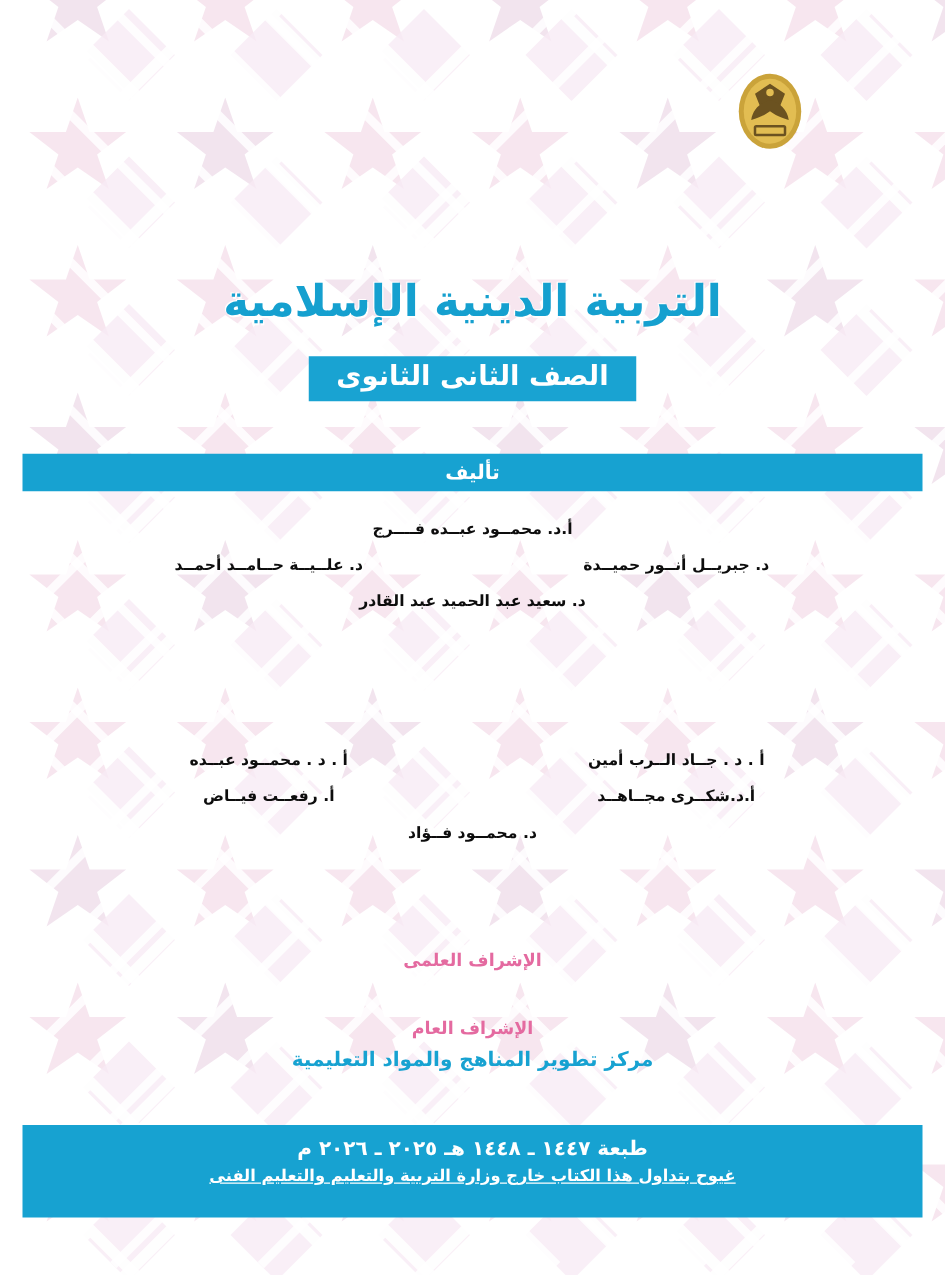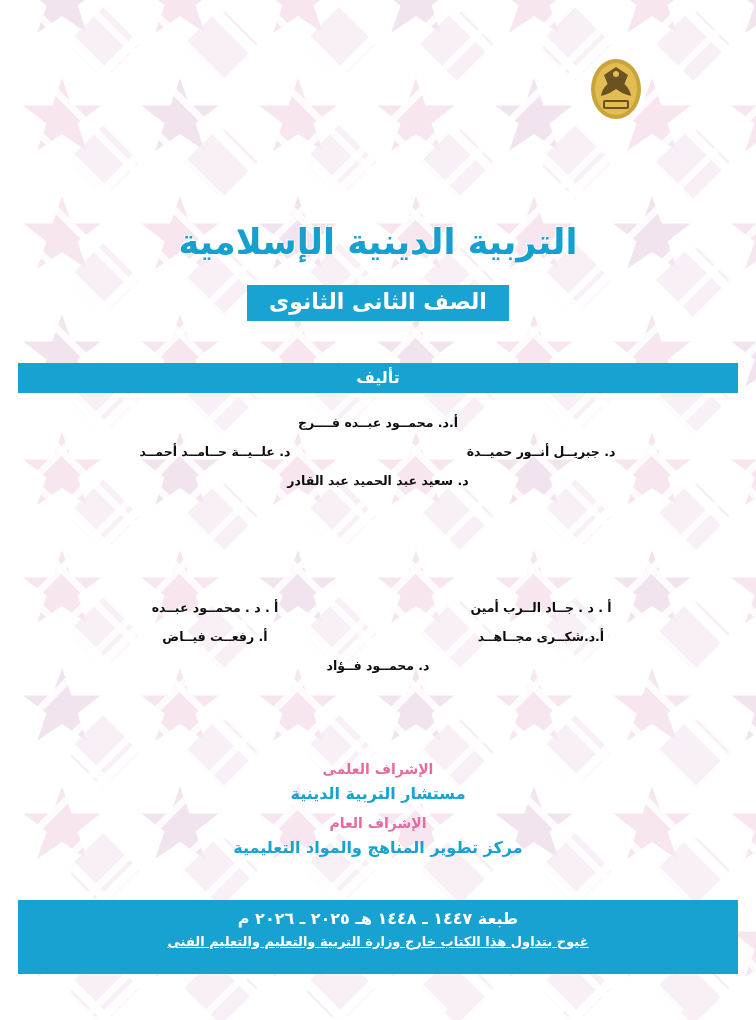--- a/index.html
+++ b/index.html
@@ -469,21 +469,20 @@
         <span class="name-cell">أ.د.شكــرى مجــاهــد</span>
         <span class="name-cell">أ. رفعــت فيــاض</span>
       </div>
       <div class="name-row">
         <span class="name-cell">د. محمــود فــؤاد</span>
       </div>
     </div>
 
     <div class="supervision sup-sci">
       <div class="sup-label">الإشراف العلمى</div>
-      <div class="sup-value">مستشار التربية الدينية</div>
     </div>
 
     <div class="supervision sup-gen">
       <div class="sup-label">الإشراف العام</div>
       <div class="sup-value">مركز تطوير المناهج والمواد التعليمية</div>
     </div>
 
     <div class="footer-band">
       <div class="footer-edition">طبعة ١٤٤٧ ـ ١٤٤٨ هـ      ٢٠٢٥ ـ ٢٠٢٦ م</div>
       <div class="footer-note">غيوح بتداول هذا الكتاب خارج وزارة التربية والتعليم والتعليم الفنى</div>

